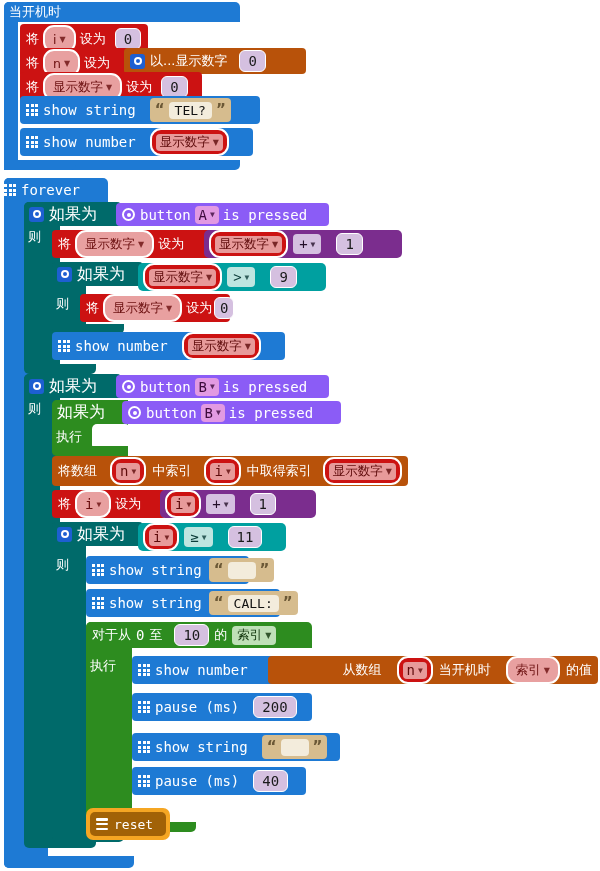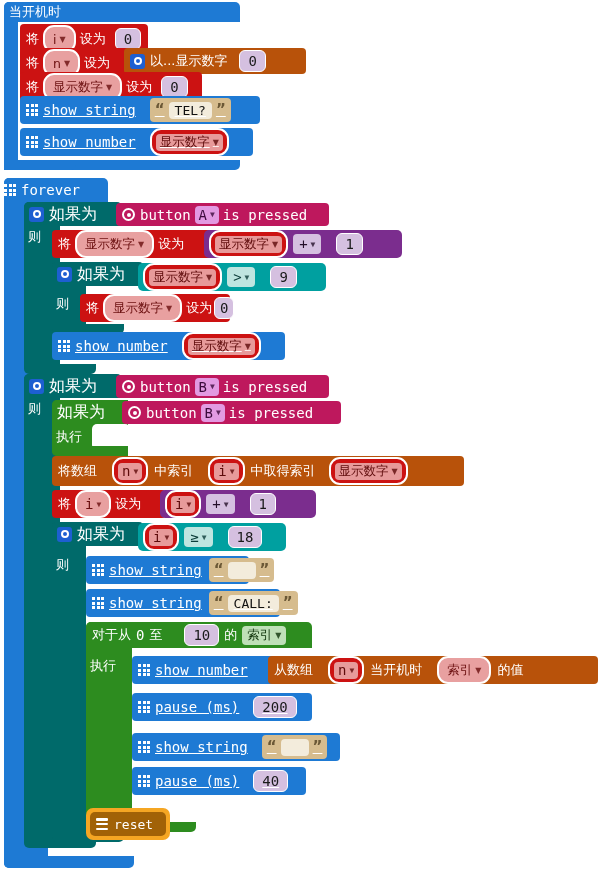--- a/index.html
+++ b/index.html
@@ -8,26 +8,26 @@
 
   
   .blk{position:absolute;box-sizing:border-box;display:flex;align-items:center;}
   .stack{position:absolute;box-sizing:border-box;}
 
   
   .row{position:absolute;box-sizing:border-box;display:flex;align-items:center;
        height:30px;border-radius:4px;padding:0 6px;color:#fff;font-size:14px;
        white-space:nowrap;}
   .row.zh{font-size:13px;}            
-  .c-basic   {background:#1e7ad4;text-decoration:underline;}            
+  .c-basic   {background:#1e7ad4;}            
   .c-var     {background:#cc1212;}            
   .c-math    {background:#7b2d8e;}            
   .c-cmp     {background:#00a0a0;}            
   .c-array   {background:#b8520a;}            
-  .c-input   {background:#be185d;text-align:center;}            
+  .c-input   {background:#8b5cf6;text-align:center;}            
   .c-loop    {background:#2d8c1f;}            
   .c-control {background:#a16207;}            
 
   
   .rep{display:inline-flex;align-items:center;height:22px;border-radius:11px;
        padding:0 8px;font-size:13px;white-space:nowrap;box-sizing:border-box;}
   .rep-num{background:#d5c0e0;color:#1a1a1a;border:1px solid #fff;border-radius:6px;
            height:22px;min-width:20px;justify-content:center;font-size:14px;}
   .rep-str{background:#d6bc8e;color:#1a1a1a;border-radius:4px;height:24px;
            padding:0 5px;gap:4px;}
@@ -353,21 +353,21 @@
       <i></i>
     </span>
   <span class="lbl mono">button</span>
   <span class="dd dd-pink mono" style="margin:0 4px;">
     <span>B</span>
       <span class="caret">▼</span>
   </span>
   <span class="lbl mono">is pressed</span>
 </div>
 
-<div class="row c-array zh" style="left:52px;top:456px;width:412px;height:30px;">
+<div class="row c-array zh" style="left:52px;top:456px;width:356px;height:30px;">
   <span class="lbl">将数组</span>
   <span class="plug" style="margin-left:4px;"></span>
   <span class="varrep" style="margin:0 6px;">
     <span class="dd dd-red mono">
         <span>n</span>
         <span class="caret">▼</span>
       </span>
   </span>
   <span class="lbl">中索引</span>
   <span class="plug" style="margin-left:4px;"></span>
@@ -430,21 +430,21 @@
     <span class="dd dd-red mono">
         <span>i</span>
         <span class="caret">▼</span>
       </span>
   </span>
   <span class="dd dd-mint mono" style="height:20px;padding:0 6px;">
     <span>≥</span>
       <span class="caret">▼</span>
   </span>
   <span class="plug"></span>
-  <span class="rep rep-num mono">18</span>
+  <span class="rep rep-num mono">11</span>
 </div>
 
 <div class="row c-basic" style="left:86px;top:556px;width:163px;height:28px;">
   <span class="led">
       <i></i>
       <i></i>
       <i></i>
       <i></i>
       <i></i>
       <i></i>
@@ -481,21 +481,21 @@
     <span class="quote">”</span>
   </span>
 </div>
 
 <div class="stack" style="left:86px;top:622px;width:46px;height:210px;background:#2d8c1f;border-radius:5px 0 0 5px;"></div>
 <div class="row c-loop zh" style="left:86px;top:622px;width:226px;height:26px;border-radius:5px 5px 0 0;">
   <span class="lbl">对于从</span>
   <span class="lbl mono" style="margin:0 5px;">0</span>
   <span class="lbl">至</span>
   <span class="plug" style="margin-left:4px;"></span>
-  <span class="rep rep-num mono" style="margin-left:13px;">10</span>
+  <span class="rep rep-num mono" style="margin-left:3px;">10</span>
   <span class="lbl" style="margin:0 5px;">的</span>
   <span class="dd dd-grn" style="height:19px;padding:0 5px;">
     <span>索引</span>
       <span class="caret">▼</span>
   </span>
 </div>
 <div class="then" style="position:absolute;left:90px;top:657px;font-size:13px;">
   <span>执行</span>
 </div>
 <div class="stack" style="left:86px;top:822px;width:110px;height:10px;background:#2d8c1f;border-radius:0 0 5px 5px;"></div>
@@ -508,21 +508,21 @@
       <i></i>
       <i></i>
       <i></i>
       <i></i>
       <i></i>
       <i></i>
     </span>
   <span class="lbl mono">show number</span>
   <span class="plug" style="margin-left:6px;"></span>
 </div>
-<div class="row c-array zh" style="left:268px;top:656px;width:330px;height:28px;">
+<div class="row c-array zh" style="left:268px;top:656px;width:330px;height:28px;justify-content:flex-end;">
   <span class="lbl">从数组</span>
   <span class="plug" style="margin-left:4px;"></span>
   <span class="varrep" style="margin:0 6px;">
     <span class="dd dd-red mono">
         <span>n</span>
         <span class="caret">▼</span>
       </span>
   </span>
   <span class="lbl">当开机时</span>
   <span class="plug" style="margin-left:4px;"></span>

